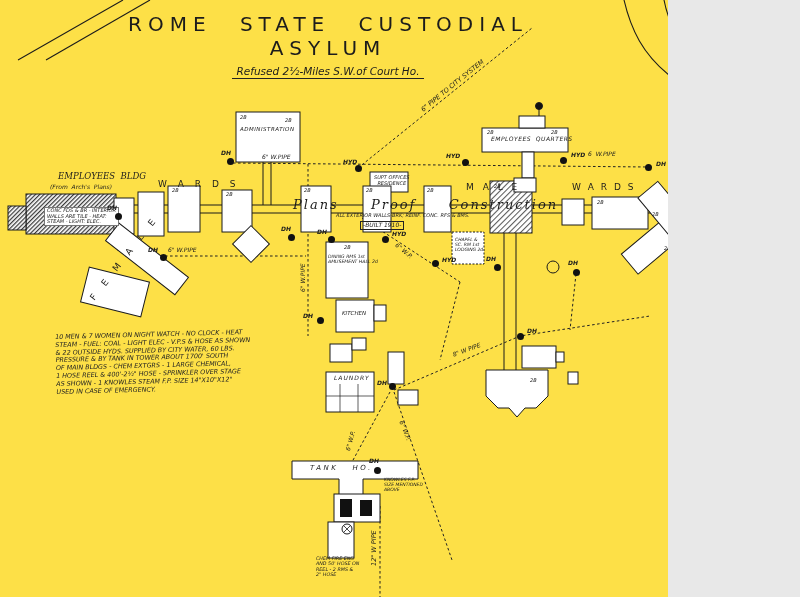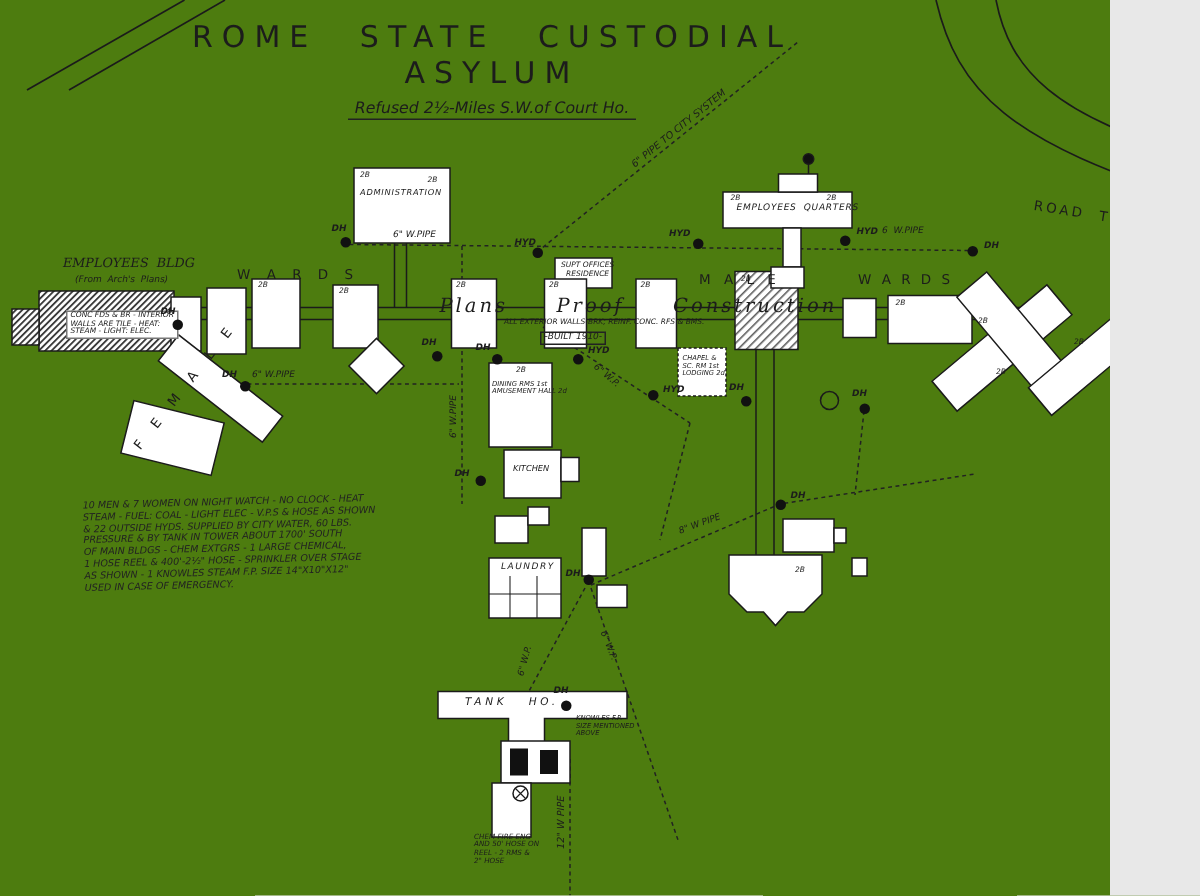--- a/index.html
+++ b/index.html
@@ -1,16 +1,16 @@
 <!DOCTYPE html>
 <html><head>
 <meta charset="utf-8">
 <style>
   html,body{margin:0;padding:0;background:#e8e8e8;}
-  #canvas{position:relative;width:740px;height:597px;background:#4d7c0f;overflow:hidden;
+  #canvas{position:relative;width:668px;height:597px;background:#fde047;overflow:hidden;
           font-family:"DejaVu Sans",sans-serif;color:#1c1c1c;}
   #mapsvg{position:absolute;left:0;top:0;z-index:1;}
   #labels,#notes,#titleblock{position:absolute;left:0;top:0;z-index:2;}
   .lbl{position:absolute;white-space:pre;line-height:1.12;transform-origin:0 0;color:#1c1c1c;}
   .script{font-family:"DejaVu Serif",serif;font-style:italic;}
   .hand{font-style:italic;}
   .bg{background:#fff;padding:0 2px;border:0.5px solid #777;}
   .boxed{border:0.8px solid #222;padding:0 2px;}
   .ctr{text-align:center;}
   .dot{position:absolute;width:7px;height:7px;border-radius:50%;background:#111;z-index:3;}
@@ -141,21 +141,21 @@
       <span class="lbl hand" style="left: 420px; top: 108px; font-size: 6.5px; transform: rotate(-39deg);">6" PIPE TO CITY SYSTEM</span>
       <span class="lbl " style="left: 158px; top: 179px; font-size: 9px; letter-spacing: 4px;">W A R D S</span>
       <span class="lbl " style="left: 466px; top: 182px; font-size: 9px; letter-spacing: 3px;">M A L E</span>
       <span class="lbl " style="left: 572px; top: 182px; font-size: 9px; letter-spacing: 2px;">W A R D S</span>
       <span class="lbl " style="left: 88px; top: 296px; font-size: 9px; letter-spacing: 5px; transform: rotate(-52deg);">F E M A L E</span>
       <span class="lbl script" style="left: 293px; top: 198px; font-size: 13px; letter-spacing: 2px; word-spacing: 10px;">Plans  Proof  Construction</span>
       <span class="lbl hand" style="left: 336px; top: 213px; font-size: 5px;">ALL EXTERIOR WALLS-BRK; REINF. CONC. RFS &amp; BMS.</span>
       <span class="lbl boxed hand" style="left: 360px; top: 221px; font-size: 6px;">-BUILT 1910-</span>
       <span class="lbl hand" style="left: 240px; top: 126px; font-size: 5.5px; letter-spacing: 0.5px;">ADMINISTRATION</span>
       <span class="lbl hand" style="left: 491px; top: 136px; font-size: 6px; letter-spacing: 0.5px;">EMPLOYEES  QUARTERS</span>
-      <span class="lbl script" style="left: 42px; top: 172px; font-size: 8.5px;">EMPLOYEES  BLDG</span>
+      <span class="lbl script" style="left: 58px; top: 172px; font-size: 8.5px;">EMPLOYEES  BLDG</span>
       <span class="lbl hand" style="left: 50px; top: 184px; font-size: 6px;">(From  Arch's  Plans)</span>
       <span class="lbl bg hand" style="left: 44px; top: 207px; font-size: 5px;">CONC FDS &amp; BR - INTERIOR
 WALLS ARE TILE - HEAT:
 STEAM - LIGHT: ELEC.</span>
       <span class="lbl ctr hand" style="left: 374px; top: 175px; font-size: 5px;">SUPT OFFICES
 RESIDENCE</span>
       <span class="lbl hand" style="left: 328px; top: 254px; font-size: 4.6px;">DINING RMS 1st
 AMUSEMENT HALL 2d</span>
       <span class="lbl hand" style="left: 342px; top: 310px; font-size: 5.5px;">KITCHEN</span>
       <span class="lbl hand" style="left: 334px; top: 375px; font-size: 6px; letter-spacing: 1px;">LAUNDRY</span>

